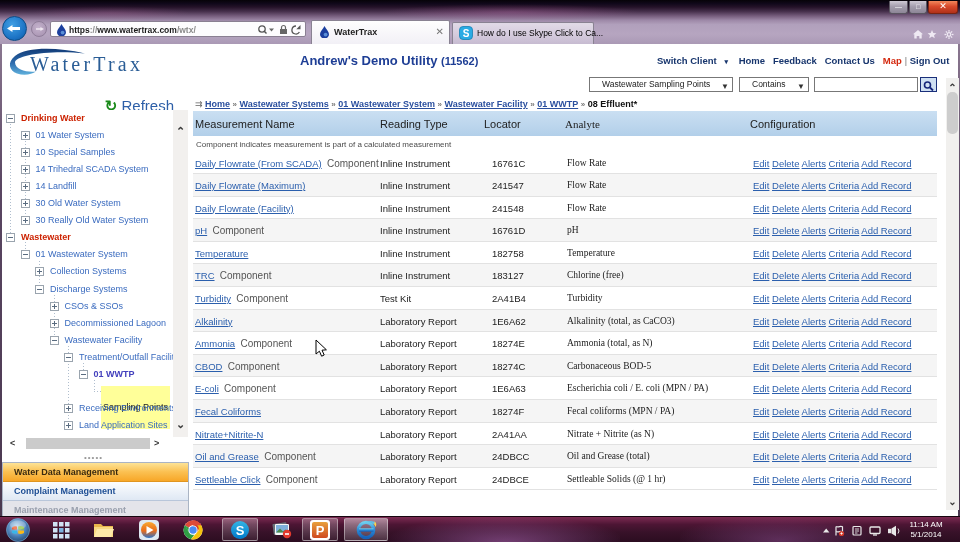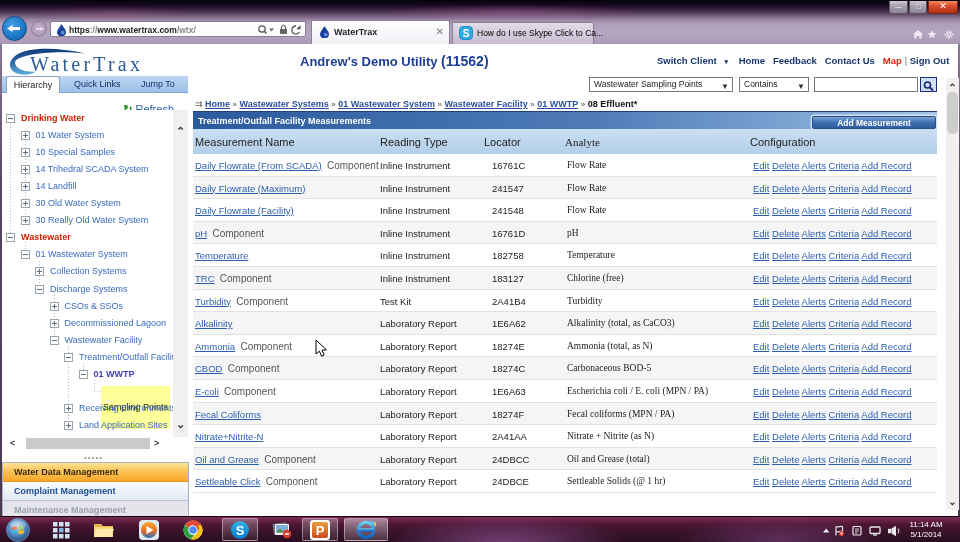--- a/index.html
+++ b/index.html
@@ -37,31 +37,31 @@
 .winbtn.b1 { left:0; width:19px; }
 .winbtn.b2 { left:20px; width:18px; }
 .winbtn.b3 { left:39px; width:30px; background:linear-gradient(180deg,#f0885c,#d84a2c 45%,#b03018); border-color:#7a2412; }
 .winbtn span { position:absolute; left:0; right:0; top:0; text-align:center; color:#fff; font-size:7px; line-height:11px; }
 
 
 #page { position:absolute; left:2px; top:44px; width:956px; height:472px; background:#fff; }
 
 
 #hdrtitle { position:absolute; left:298px; top:9px; font-size:13px; font-weight:bold; color:#1e3e95; }
-#hdrtitle small { font-size:14px; }
+#hdrtitle small { font-size:11px; }
 #hdrlinks { position:absolute; left:655px; top:11px; font-size:9.5px; font-weight:bold; color:#17356d; white-space:nowrap; }
 
 
 #side { position:absolute; left:0; top:32px; width:188px; height:440px; }
 #sidetabs { position:absolute; left:0; top:0; width:186px; height:17px;
   background:linear-gradient(180deg,#bdd6f2,#9cc0e8); border-bottom:1px solid #7fa8d4; }
 #sidetabs .t { position:absolute; top:0; font-size:9px; color:#13306b; line-height:17px; }
 #sidetabs .active { left:4px; width:54px; height:17px; background:#fff; border:1px solid #8aa4c4; border-bottom:none;
   border-radius:3px 3px 0 0; text-align:center; color:#222; }
-#refreshrow { position:absolute; left:0; top:24px; width:180px; height:15px; font-size:11px; color:#2d5fa8; }
+#refreshrow { position:absolute; left:0; top:18px; width:180px; height:15px; font-size:15px; color:#2d5fa8; }
 
 #tree { position:absolute; left:0; top:34px; width:188px; height:327px; overflow:hidden; background:#fff; }
 .ti { position:absolute; height:17px; font-size:9px; white-space:nowrap; }
 .pm { position:absolute; width:9px; height:9px; top:1px; background:#fff; border:1px solid #9aa4ae; }
 .pm i { position:absolute; left:1px; top:3px; width:5px; height:1px; background:#5a6c80; }
 .pm.plus b { position:absolute; left:3px; top:1px; width:1px; height:5px; background:#5a6c80; }
 .tl { position:absolute; top:0; line-height:11px; }
 .red { color:#cc2200; font-weight:bold; }
 .blu { color:#3a6bbf; }
 .nav { color:#4340bd; font-weight:bold; }
@@ -75,21 +75,21 @@
 
 #splitdots { position:absolute; left:82px; top:377px; width:30px; color:#999; font-size:8px; letter-spacing:1px; }
 #panels { position:absolute; left:0; top:386px; width:187px; height:54px; border:1px solid #aab4c4; border-bottom:none; }
 .panel { position:relative; width:100%; font-size:9px; font-weight:bold; line-height:18px; padding-left:11px; }
 .p1 { height:19px; background:linear-gradient(180deg,#fde396,#fbc153 48%,#f7a728); color:#3a2a10; border-bottom:1px solid #e09520; }
 .p2 { height:19px; background:linear-gradient(180deg,#fcfdfe,#dfe8f4); color:#1d4e94; border-bottom:1px solid #b9c6da; }
 .p3 { height:16px; background:#e4e4ea; color:#9aa0ae; }
 
 
 #content { position:absolute; left:189px; top:32px; width:756px; height:440px; }
-.selbox { position:absolute; height:15px; background:#fff; border:1px solid #777; font-size:8.5px; color:#222; line-height:13px; padding-left:4px; }
+.selbox { position:absolute; height:15px; background:#fff; border:1px solid #777; font-size:8.5px; color:#222; line-height:13px; padding-left:12px; }
 .selbox .chev { position:absolute; right:3px; top:2px; font-size:8px; color:#333; }
 #searchfield { position:absolute; left:623px; top:1px; width:104px; height:15px; background:#fff; border:1px solid #777; }
 #searchbtn { position:absolute; left:729px; top:1px; width:17px; height:15px; background:#cfe0f2; border:1px solid #1a2f7a; }
 #crumb { position:absolute; left:4px; top:23px; font-size:9px; color:#333; white-space:nowrap; }
 #crumb a { color:#2a4f9e; font-weight:bold; text-decoration:underline; }
 #crumb .sep { color:#777; font-size:8px; font-weight:bold; }
 #crumb b { color:#111; }
 
 
 #tbl { position:absolute; left:2px; top:35px; width:744px; }
@@ -209,25 +209,20 @@
             <stop offset="1" stop-color="#5fb0dc"></stop>
           </linearGradient>
         </defs>
     <path d="M83 8.5 C52 1.5 24 2.5 13 11 C5 17.5 7 25.5 15 28.5 C23 31 30 29 34 26.5 C25 27.5 13.5 25 13 17.5 C12.6 10 50 4.5 83 8.5 Z" fill="url(#sw)"></path>
     <text x="28" y="25.5" font-family="Liberation Serif" font-size="20" letter-spacing="3.2" fill="#2a5d96">WaterTrax</text>
   </svg>
   <div id="hdrtitle">Andrew's Demo Utility <small>(11562)</small></div>
   <div id="hdrlinks">Switch Client&nbsp;&nbsp;&nbsp;<span style="font-size:7px">▾</span>&nbsp;&nbsp;&nbsp;&nbsp;Home&nbsp;&nbsp;&nbsp;Feedback&nbsp;&nbsp;&nbsp;Contact Us&nbsp;&nbsp;&nbsp;<span style="color:#d42a10">Map</span>&nbsp;<span style="color:#aaa">|</span>&nbsp;Sign Out</div>
 
   <div id="side">
-    <div id="sidetabs">
-      <span class="t active">Hierarchy</span>
-      <span class="t" style="left:72px">Quick Links</span>
-      <span class="t" style="left:139px">Jump To</span>
-    </div>
     <div id="refreshrow">
           <span style="position:absolute;right:8px;top:3px"><b style="color:#1a8a1a">↻</b> Refresh</span>
         </div>
     <div id="tree">
           <div style="position:absolute;left:92px;top:281px;width:7px;height:1px;background:repeating-linear-gradient(90deg,#b0bece 0,#b0bece 1px,transparent 1px,transparent 3px)"></div>
           <div style="position:absolute;left:92px;top:270px;width:1px;height:11px;background:repeating-linear-gradient(180deg,#b0bece 0,#b0bece 1px,transparent 1px,transparent 3px)"></div>
           <div style="position:absolute;left:80.5px;top:253px;width:1px;height:12px;background:repeating-linear-gradient(180deg,#b0bece 0,#b0bece 1px,transparent 1px,transparent 3px)"></div>
           <div style="position:absolute;left:66px;top:236px;width:1px;height:80px;background:repeating-linear-gradient(180deg,#b0bece 0,#b0bece 1px,transparent 1px,transparent 3px)"></div>
           <div style="position:absolute;left:51.5px;top:185px;width:1px;height:46px;background:repeating-linear-gradient(180deg,#b0bece 0,#b0bece 1px,transparent 1px,transparent 3px)"></div>
           <div style="position:absolute;left:37px;top:151px;width:1px;height:29px;background:repeating-linear-gradient(180deg,#b0bece 0,#b0bece 1px,transparent 1px,transparent 3px)"></div>
@@ -377,31 +372,28 @@
   <div id="content">
     <div class="selbox" style="left:398px;top:1px;width:144px">Wastewater Sampling Points<span class="chev">▼</span></div>
     <div class="selbox" style="left:548px;top:1px;width:70px">Contains<span class="chev">▼</span></div>
     <div id="searchfield"></div>
     <div id="searchbtn"><svg width="13" height="12" viewBox="0 0 13 12" style="margin:1px 0 0 1px">
             <circle cx="5.5" cy="5" r="3" fill="none" stroke="#15257a" stroke-width="1.6"></circle>
             <line x1="8" y1="7.5" x2="11" y2="10.5" stroke="#15257a" stroke-width="1.8"></line>
           </svg></div>
     <div id="crumb"><span style="color:#666">⇉</span> <a>Home</a> <span class="sep">»</span> <a>Wastewater Systems</a> <span class="sep">»</span> <a>01 Wastewater System</a> <span class="sep">»</span> <a>Wastewater Facility</a> <span class="sep">»</span> <a>01 WWTP</a> <span class="sep">»</span> <b>08 Effluent*</b></div>
     <div id="tbl">
-      <div id="tblbar">
-            <span class="cap">Treatment/Outfall Facility Measurements</span>
-            <div id="addbtn">Add Measurement</div>
-          </div>
       <div id="thead">
         <span class="c1">Measurement Name</span>
             <span class="c2">Reading Type</span>
             <span class="c3" style="left:291px">Locator</span>
             <span class="c4" style="left:372px">Analyte</span>
             <span class="cfgh">Configuration</span>
       </div>
+      <div id="noterow">Component indicates measurement is part of a calculated measurement</div>
       <div id="rows">
             <div class="row">
               <span class="c1"><a>Daily Flowrate (From SCADA)</a>&nbsp;&nbsp;<span class="comp">Component</span></span>
               <span class="c2">Inline Instrument</span>
               <span class="c3">16761C</span>
               <span class="c4">Flow Rate</span>
               <span class="cfg"><a>Edit</a> <a>Delete</a> <a>Alerts</a> <a>Criteria</a> <a>Add Record</a></span>
             </div>
             <div class="row alt">
               <span class="c1"><a>Daily Flowrate (Maximum)</a></span>

